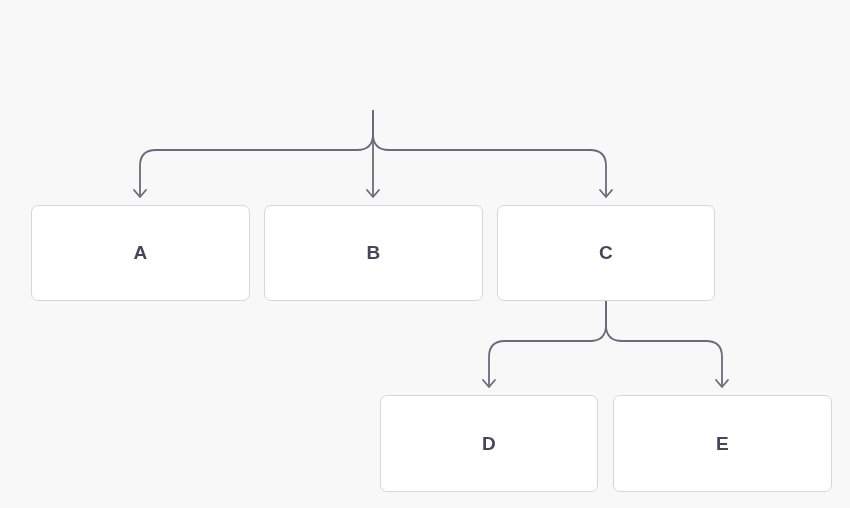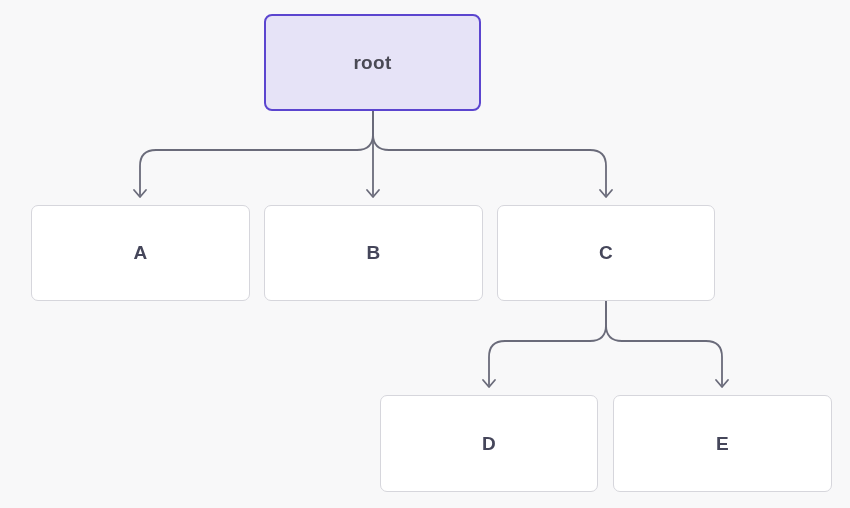--- a/index.html
+++ b/index.html
@@ -85,23 +85,20 @@
       <path d="M 606 301 L 606 325 Q 606 341 590 341 L 505 341 Q 489 341 489 357 L 489 385"></path>
       <path d="M 483 380 L 489 387 L 495 380"></path>
     </g>
 
     <g>
       <path d="M 606 301 L 606 325 Q 606 341 622 341 L 706 341 Q 722 341 722 357 L 722 385"></path>
       <path d="M 716 380 L 722 387 L 728 380"></path>
     </g>
   </svg>
 
-  <div class="node node-root">
-    <span class="node-label">root</span>
-  </div>
 
   <div class="node node-a">
     <span class="node-label">A</span>
   </div>
 
   <div class="node node-b">
     <span class="node-label">B</span>
   </div>
 
   <div class="node node-c">

